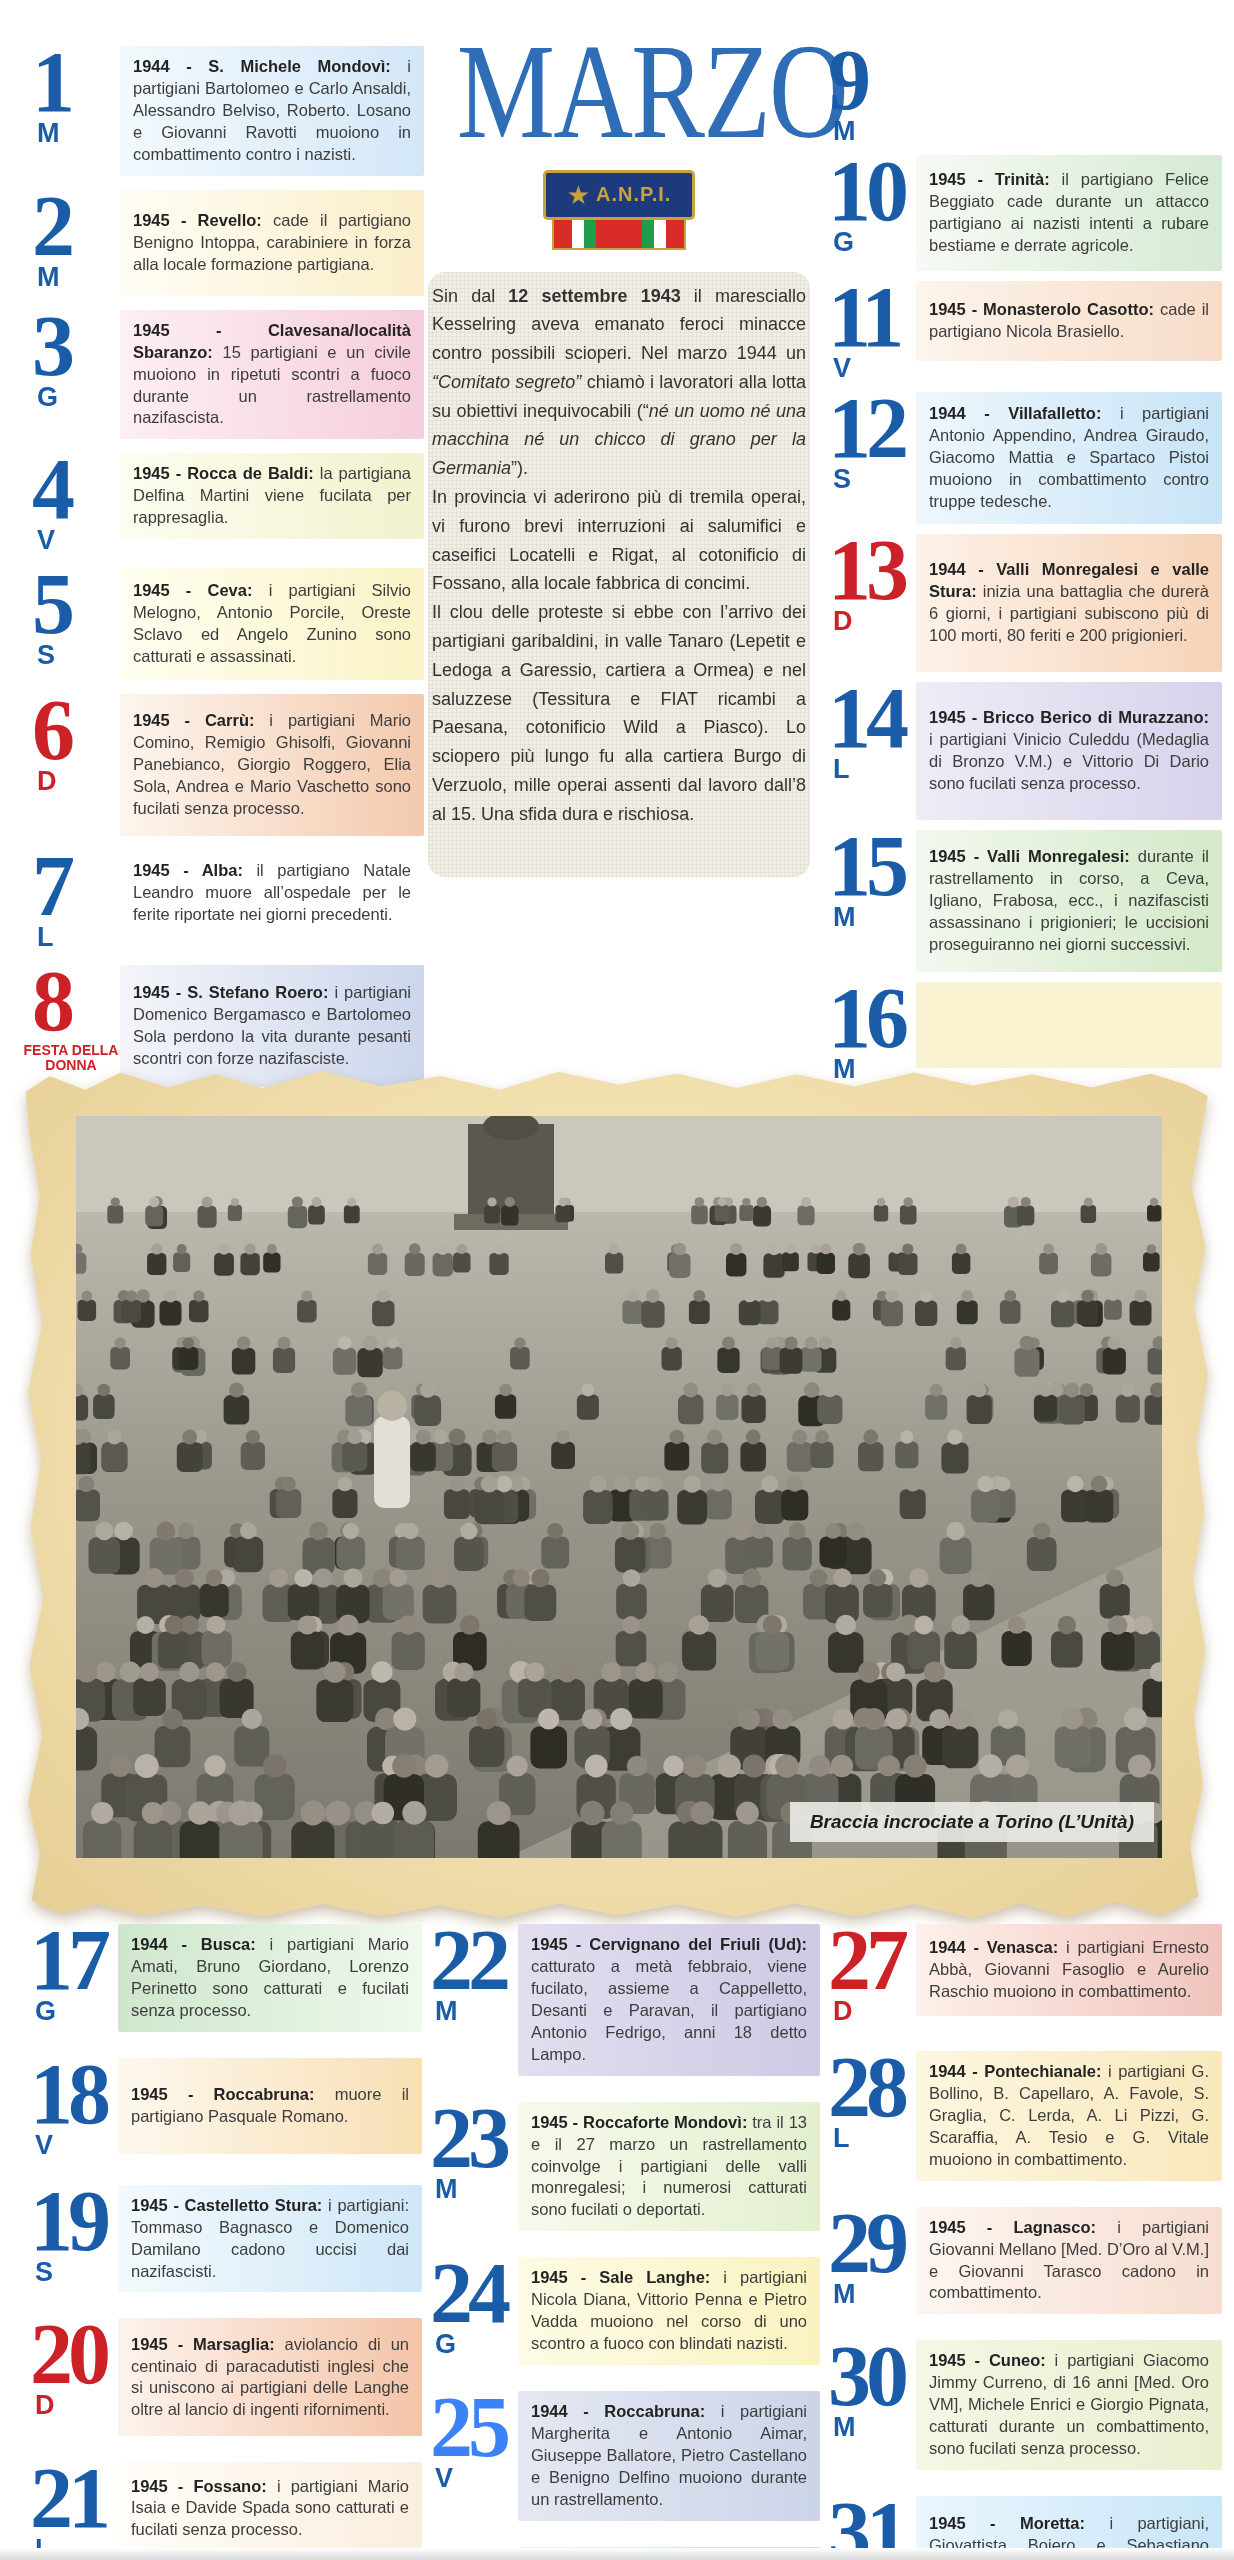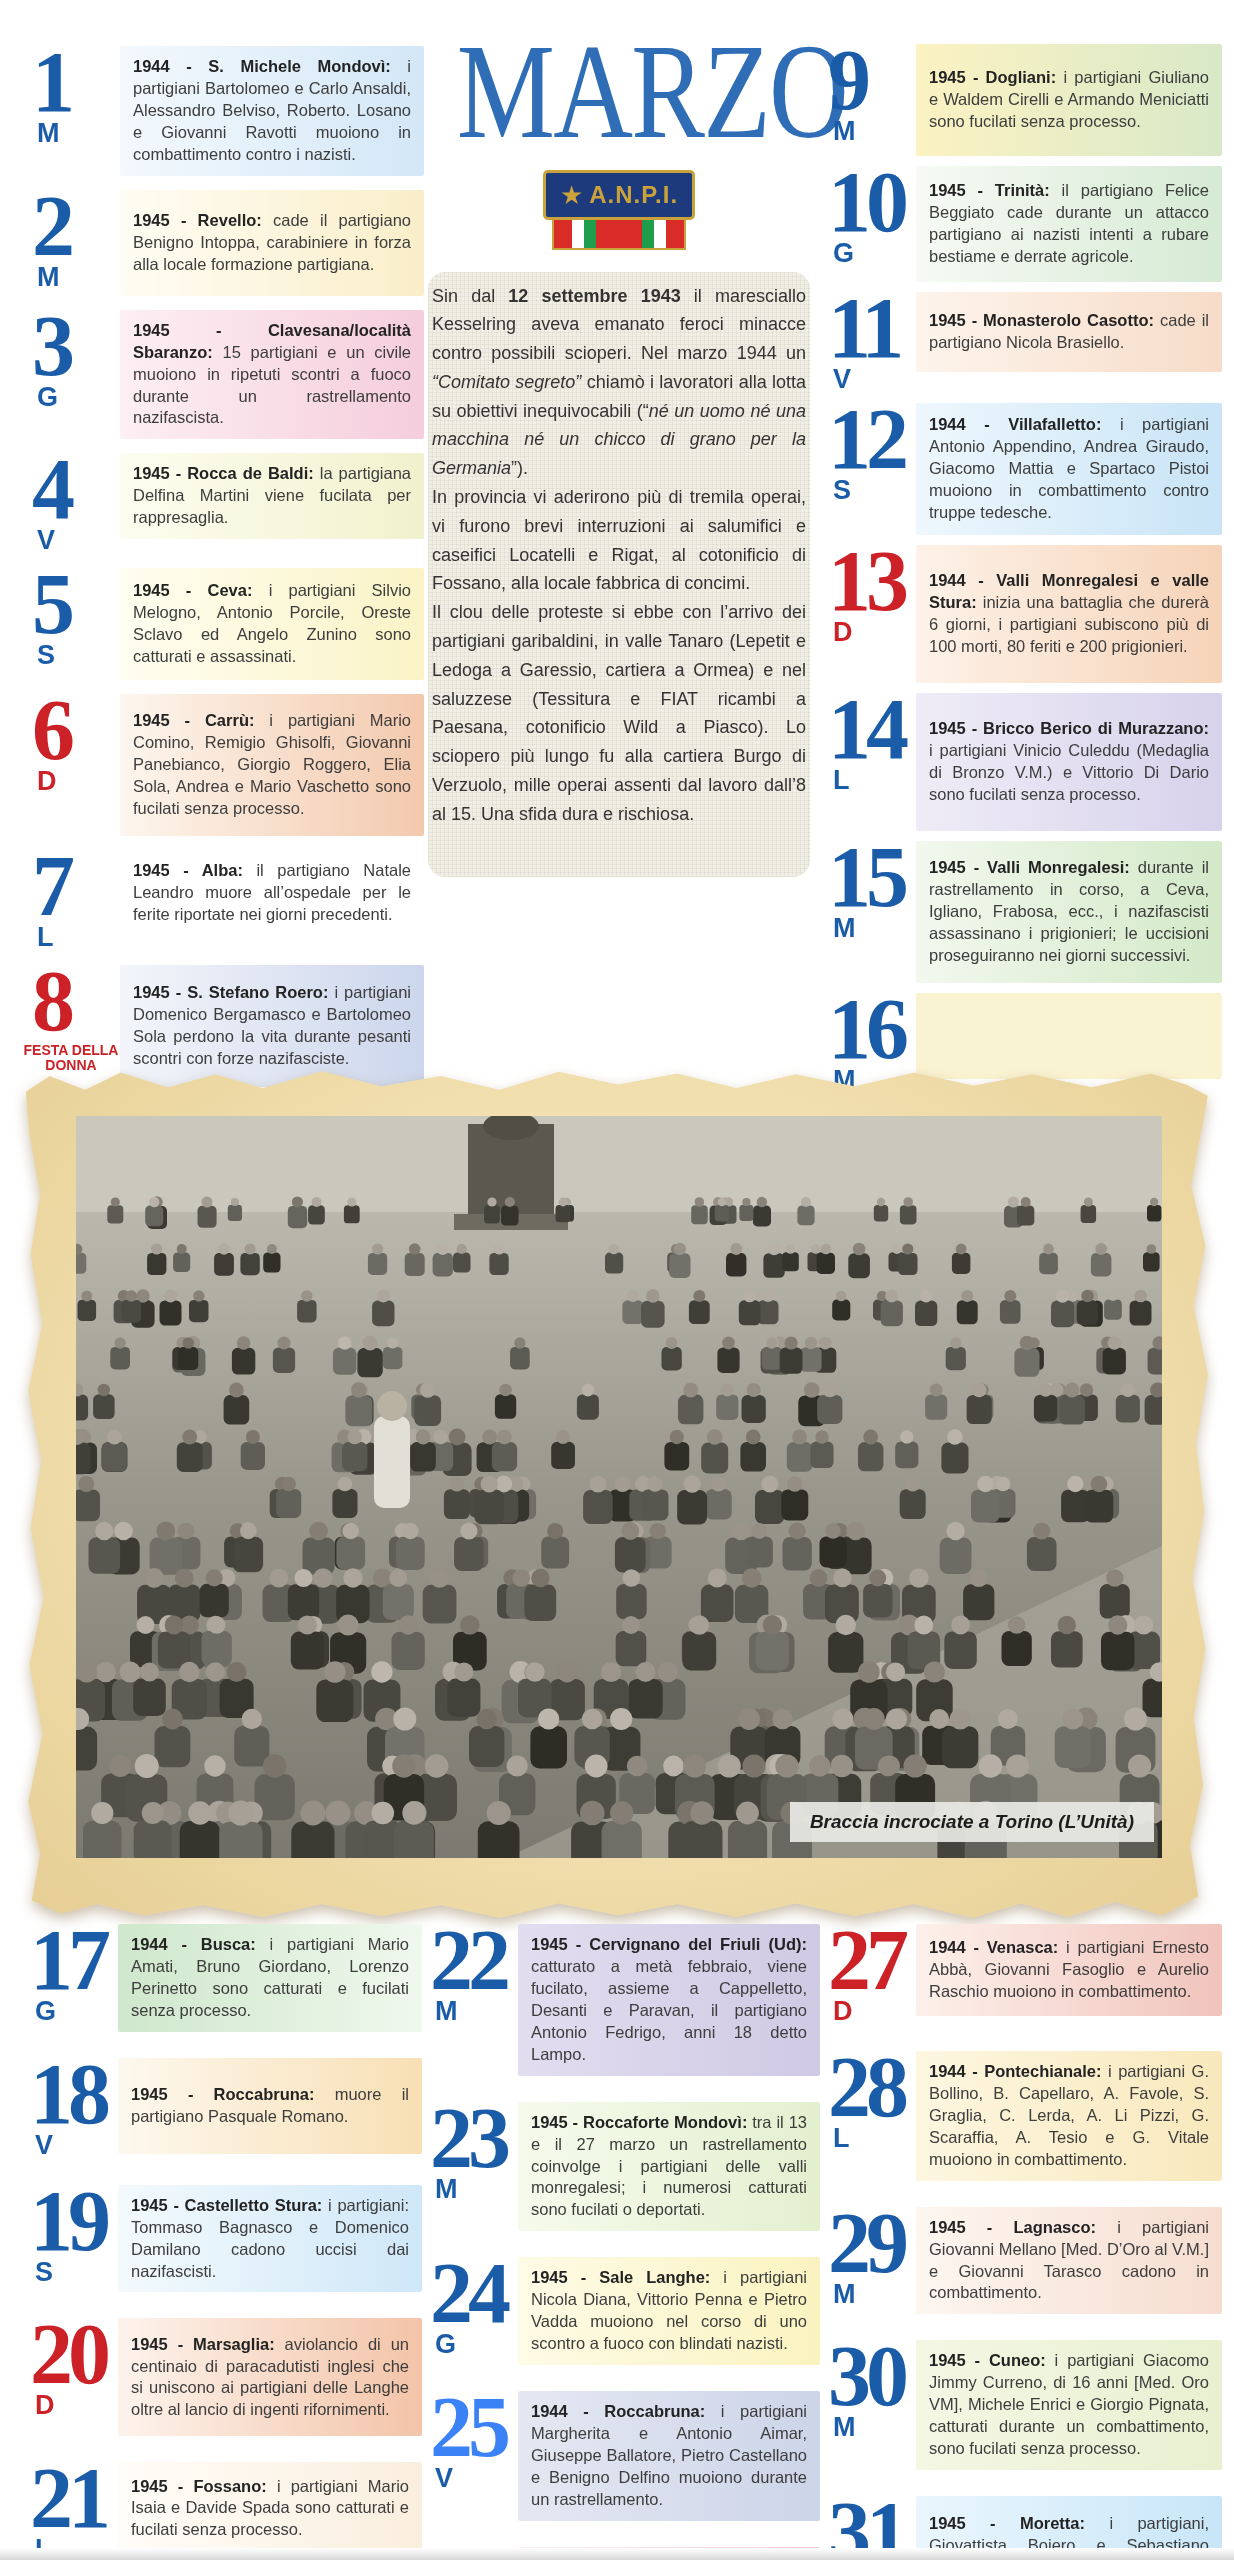--- a/index.html
+++ b/index.html
@@ -26,21 +26,21 @@
   .box p{margin:0;font-size:16.5px;line-height:1.33;text-align:justify;color:#3d3d3d;}
   .box b{color:#232323;}
   
   .center{position:absolute;left:428px;top:28px;width:382px;}
   .marzo{font-family:"Liberation Serif",serif;font-size:130px;line-height:.95;text-align:center;
          transform:scale(.85,1.04);transform-origin:50% 0;letter-spacing:-2px;}
   .anpi{margin:18px auto 0;width:160px;text-align:center;}
   .anpi-box{width:152px;height:50px;margin:0 auto;background:#1d3a7c;border:3px solid #c9a23c;
             border-radius:5px;display:flex;align-items:center;justify-content:center;gap:6px;box-sizing:border-box;}
   .star{color:#c9a23c;font-size:26px;line-height:1;}
-  .anpi-txt{color:#c9a23c;font-weight:700;font-size:24px;letter-spacing:1px;}
+  .anpi-txt{color:#c9a23c;font-weight:700;font-size:20px;letter-spacing:1px;}
   .ribbon{width:134px;height:30px;margin:0 auto;display:flex;border:2px solid #c9a23c;border-top:none;box-sizing:border-box;}
   .ribbon i{display:block;height:100%;}
   .ribbon .r{background:#d92b27;width:18px;}
   .ribbon .w{background:#ffffff;width:12px;}
   .ribbon .g{background:#1e9e4a;width:12px;}
   .ribbon .wide{width:46px;}
   .intro{margin-top:22px;padding:10px 4px 48px;background-color:#f1eee5;
      background-image:repeating-linear-gradient(0deg,rgba(205,200,185,.28) 0 1px,transparent 1px 4px),
                       repeating-linear-gradient(90deg,rgba(205,200,185,.28) 0 1px,transparent 1px 4px);border-radius:17px;}
   .intro p{margin:0;font-size:18px;line-height:1.6;text-align:justify;color:#333;}
@@ -160,23 +160,20 @@
       <p><span>In provincia vi aderirono più di tremila operai, vi furono brevi interruzioni ai salumifici e caseifici Locatelli e Rigat, al cotonificio di Fossano, alla locale fabbrica di concimi.</span></p>
       <p><span>Il clou delle proteste si ebbe con l’arrivo dei partigiani garibaldini, in valle Tanaro (Lepetit e Ledoga a Garessio, cartiera a Ormea) e nel saluzzese (Tessitura e FIAT ricambi a Paesana, cotonificio Wild a Piasco). Lo sciopero più lungo fu alla cartiera Burgo di Verzuolo, mille operai assenti dal lavoro dall’8 al 15. Una sfida dura e rischiosa.</span></p>
     </div>
   </section>
 
   <section class="col colR" id="colR">
       <div class="entry">
         <div class="numcol">
           <div class="num" style="color: rgb(26, 92, 168);">9</div>
           <div class="dl" style="color: rgb(26, 92, 168);">M</div>
-        </div>
-        <div class="box" style="background: linear-gradient(90deg, rgb(252, 242, 194), rgb(216, 233, 200)); min-height: 112px;">
-          <p><b>1945 - Dogliani:</b> i partigiani Giuliano e Waldem Cirelli e Armando Meniciatti sono fucilati senza processo.</p>
         </div>
       </div>
       <div class="entry">
         <div class="numcol">
           <div class="num" style="color: rgb(26, 92, 168);">10</div>
           <div class="dl" style="color: rgb(26, 92, 168);">G</div>
         </div>
         <div class="box" style="background: linear-gradient(90deg, rgb(247, 250, 245), rgb(213, 234, 211)); min-height: 116px;">
           <p><b>1945 - Trinità:</b> il partigiano Felice Beggiato cade durante un attacco partigiano ai nazisti intenti a rubare bestiame e derrate agricole.</p>
         </div>

